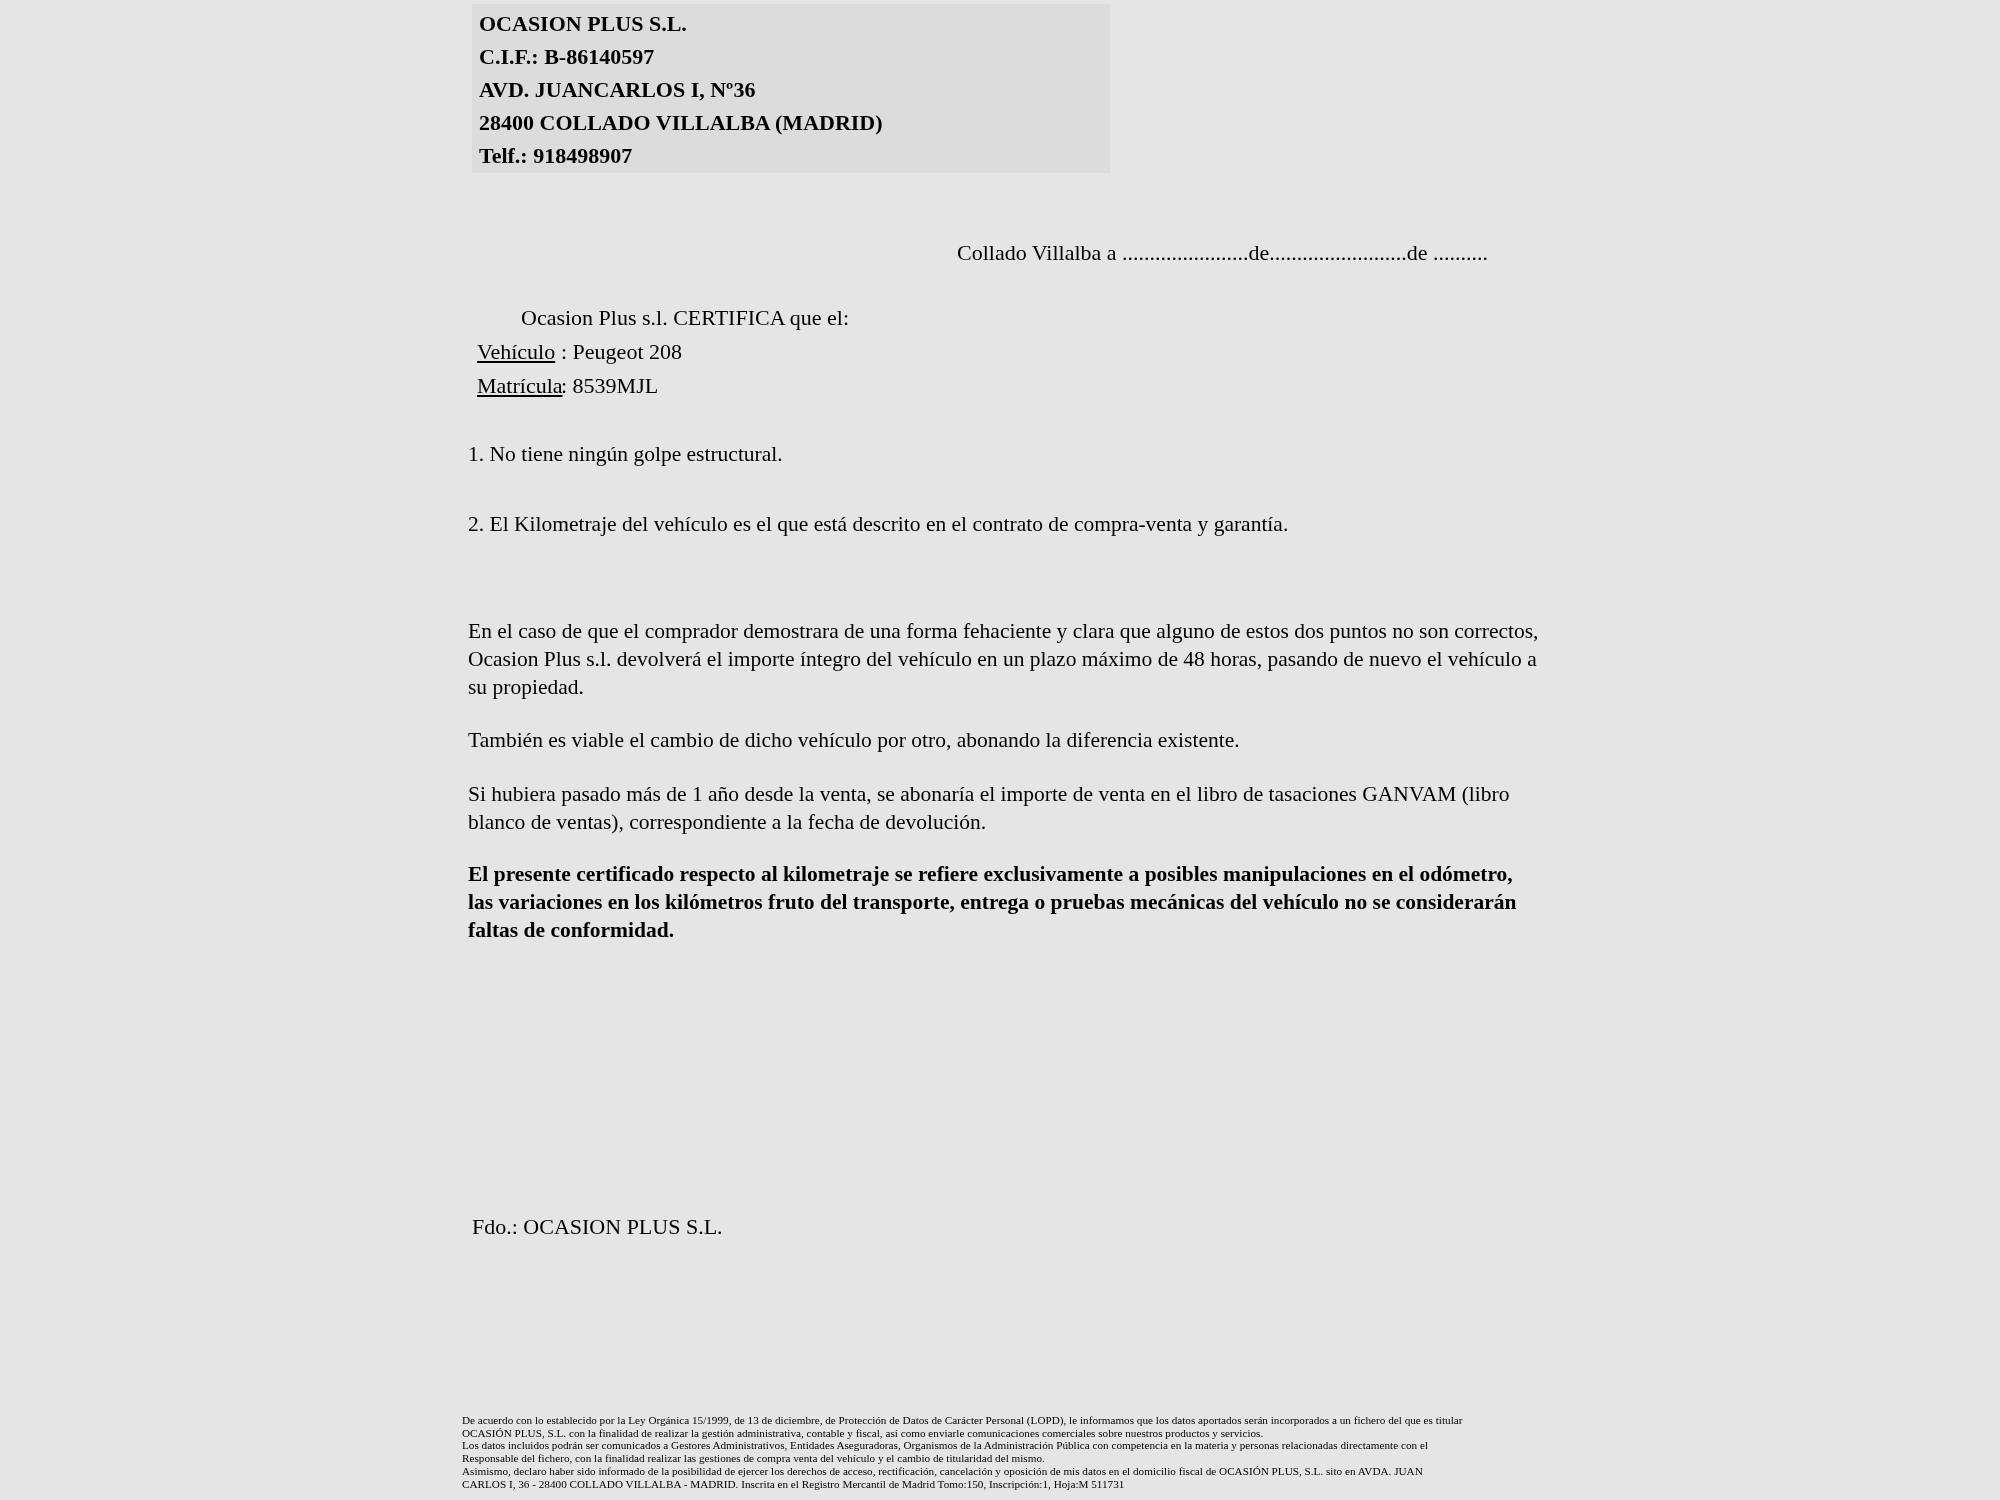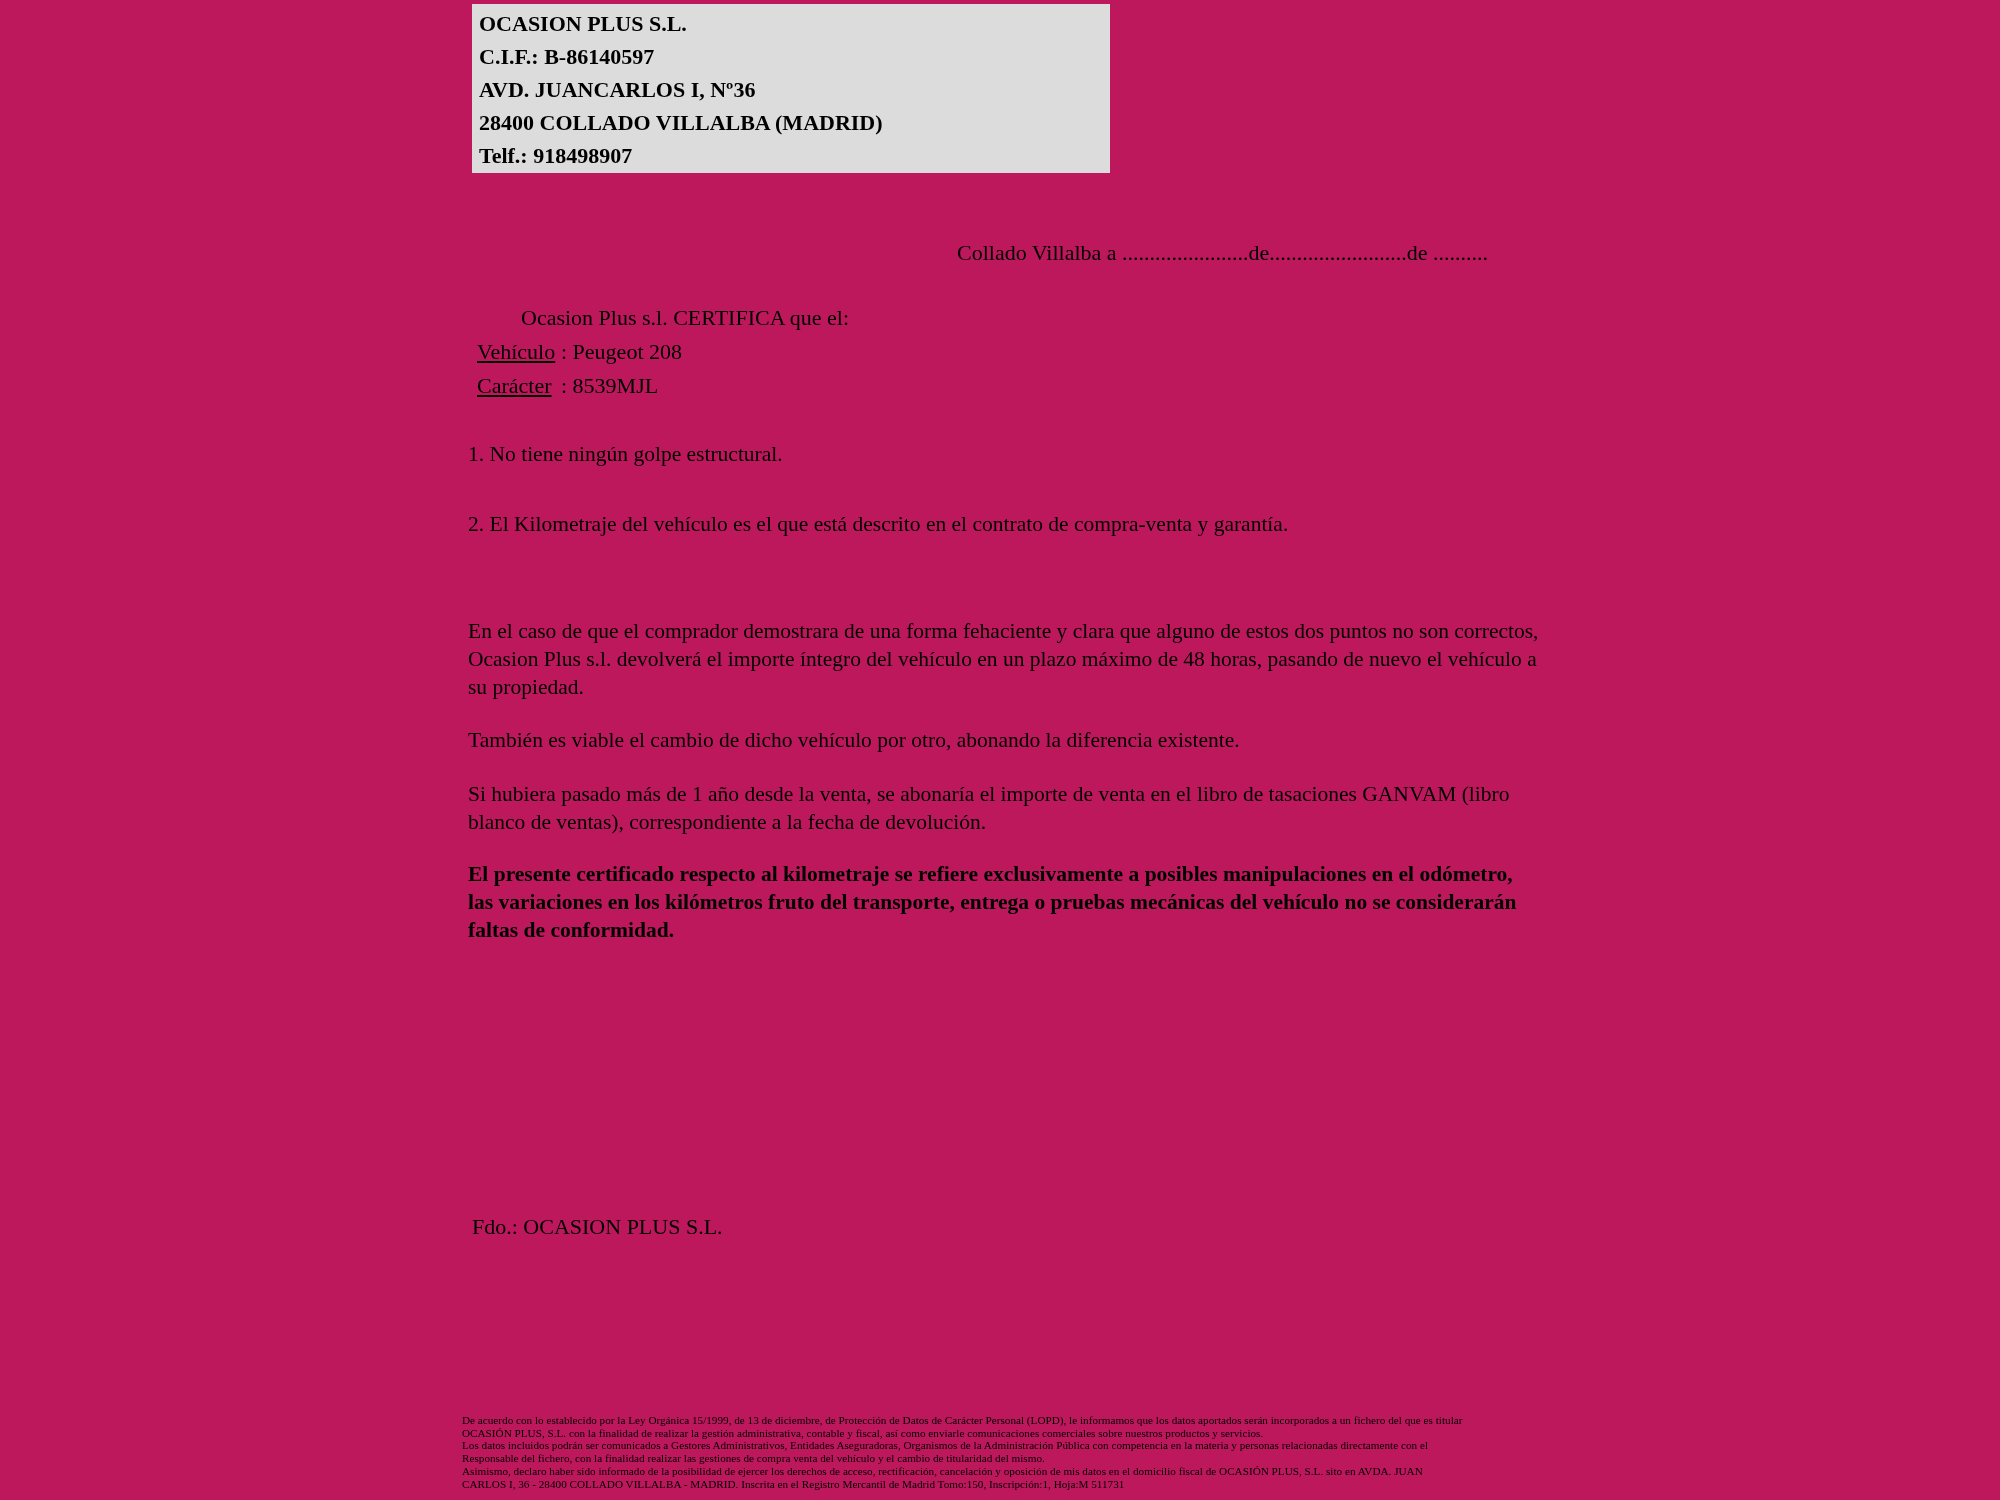--- a/index.html
+++ b/index.html
@@ -4,21 +4,21 @@
 <style>
   html, body {
     margin: 0;
     padding: 0;
     background: #ffffff;
   }
   .page {
     position: relative;
     width: 2000px;
     height: 1500px;
-    background: #be185d;
+    background: #e5e5e5;
     color: #000000;
     font-family: "Liberation Serif", "DejaVu Serif", serif;
     overflow: hidden;
   }
 
   
   .header-block {
     position: absolute;
     left: 472px;
     top: 4px;
@@ -129,21 +129,21 @@
   </div>
 
   <div class="date-line">Collado Villalba a .......................de.........................de ..........</div>
 
   <div class="certify">
     <div class="cert-intro">Ocasion Plus s.l. CERTIFICA que el:</div>
     <div class="field-row">
       <span class="field-label"><u>Vehículo</u></span><span>: Peugeot 208</span>
     </div>
     <div class="field-row">
-      <span class="field-label"><u>Carácter</u></span><span>: 8539MJL</span>
+      <span class="field-label"><u>Matrícula</u></span><span>: 8539MJL</span>
     </div>
   </div>
 
   <div class="point p-1">1. No tiene ningún golpe estructural.</div>
   <div class="point p-2">2. El Kilometraje del vehículo es el que está descrito en el contrato de compra-venta y garantía.</div>
 
   <div class="para para-1">En el caso de que el comprador demostrara de una forma fehaciente y clara que alguno de estos dos puntos no son correctos, Ocasion Plus s.l. devolverá el importe íntegro del vehículo en un plazo máximo de 48 horas, pasando de nuevo el vehículo a su propiedad.</div>
   <div class="para para-2">También es viable el cambio de dicho vehículo por otro, abonando la diferencia existente.</div>
   <div class="para para-3">Si hubiera pasado más de 1 año desde la venta, se abonaría el importe de venta en el libro de tasaciones GANVAM (libro blanco de ventas), correspondiente a la fecha de devolución.</div>
   <div class="para para-4">El presente certificado respecto al kilometraje se refiere exclusivamente a posibles manipulaciones en el odómetro, las variaciones en los kilómetros fruto del transporte, entrega o pruebas mecánicas del vehículo no se considerarán faltas de conformidad.</div>

